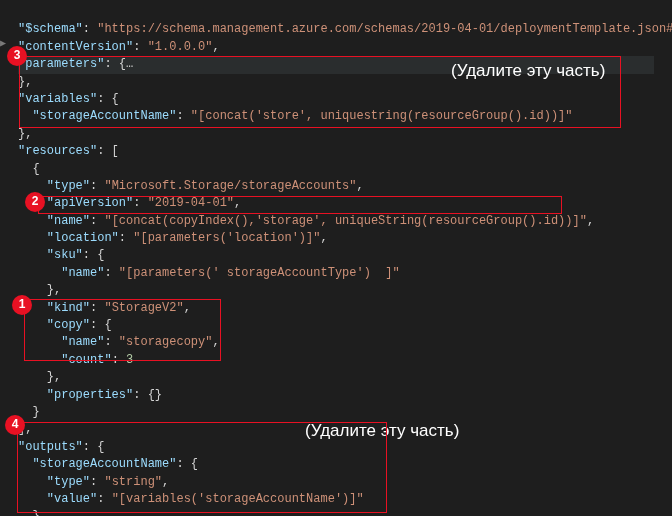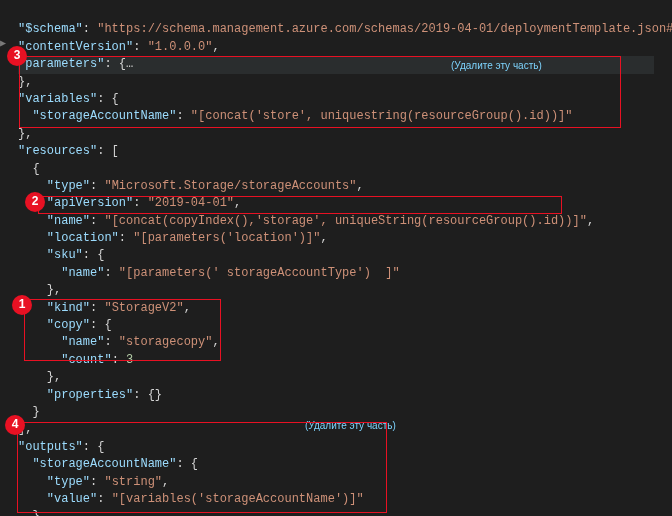--- a/index.html
+++ b/index.html
@@ -45,23 +45,23 @@
     z-index: 10;
   }
   .redbox {
     position: absolute;
     border: 1.5px solid #e81123;
     pointer-events: none;
     z-index: 5;
   }
   .delete-label {
     position: absolute;
-    color: #7dd3fc;
+    color: #ffffff;
     font-family: Arial, sans-serif;
-    font-size: 10px;
+    font-size: 17px;
   }
   .chev {
     position: absolute;
     left: 0px;
     top: 37px;
     color: #7a7a7a;
     font-size: 10px;
   }
 </style>
 </head>

